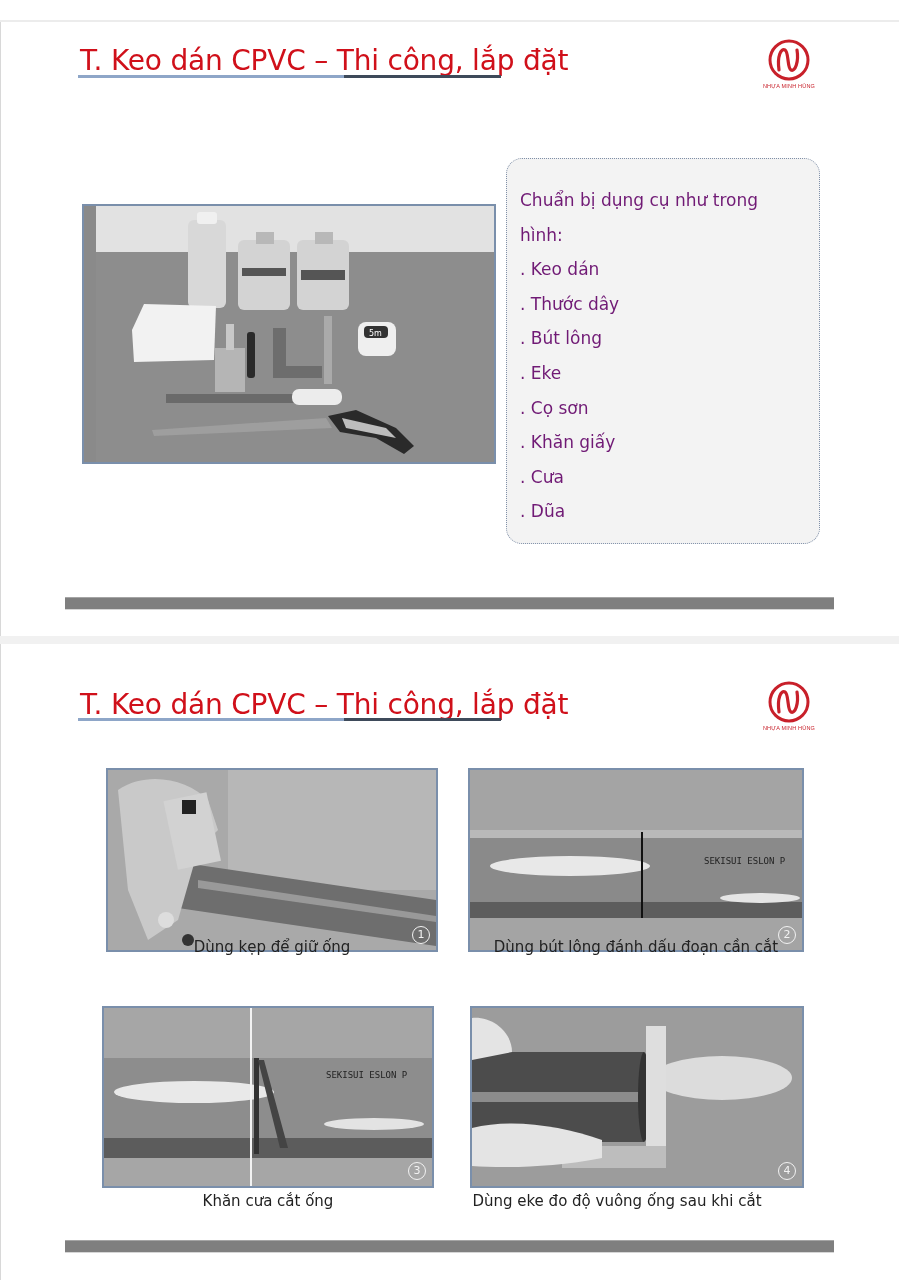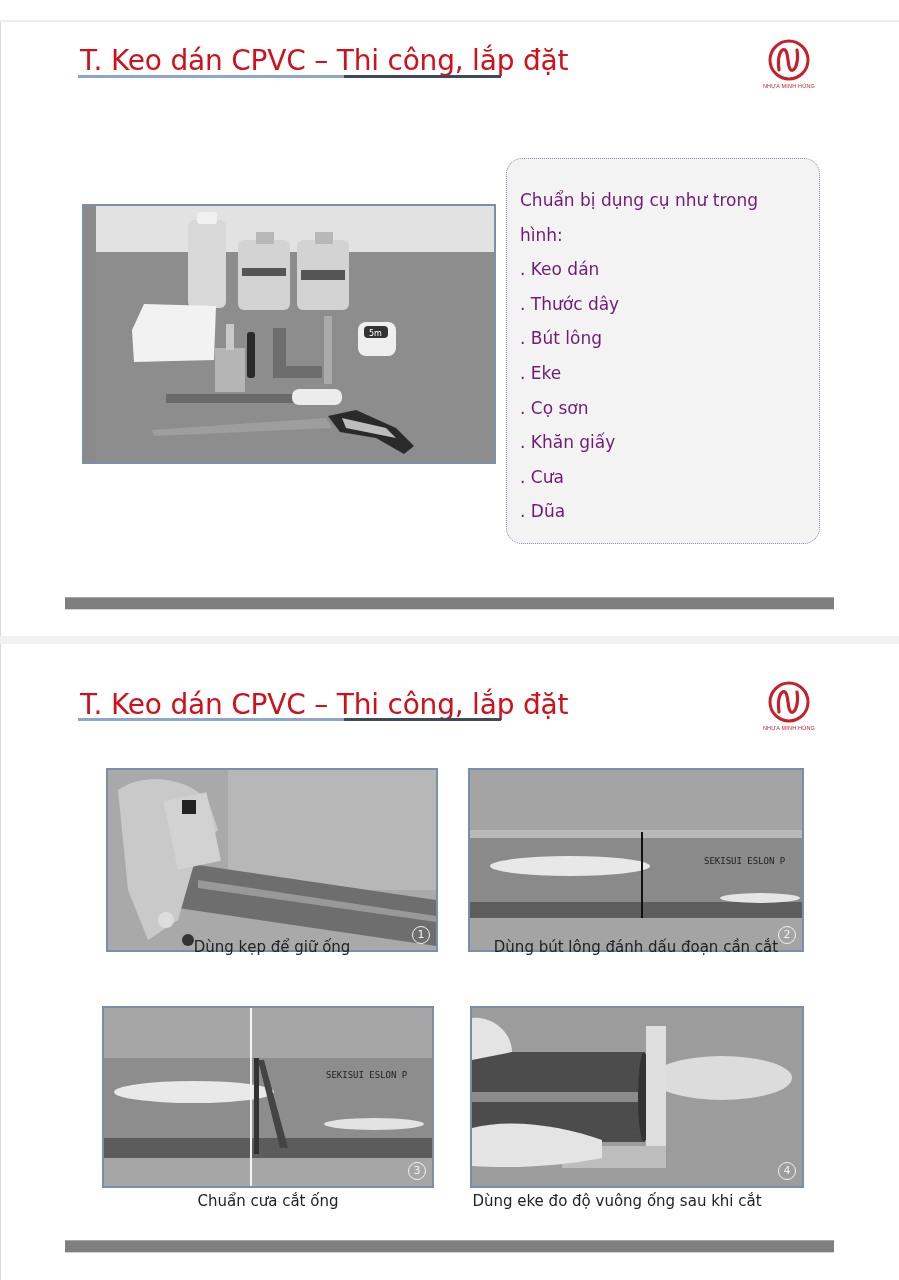--- a/index.html
+++ b/index.html
@@ -148,21 +148,21 @@
       <ellipse cx="90" cy="84" rx="80" ry="11" fill="#e9e9e9"></ellipse>
       <rect x="0" y="130" width="328" height="20" fill="#5c5c5c"></rect>
       <ellipse cx="270" cy="116" rx="50" ry="6" fill="#e3e3e3"></ellipse>
       <rect x="146" y="0" width="2" height="178" fill="#f3f3f3"></rect>
       <rect x="150" y="50" width="5" height="96" fill="#333"></rect>
       <polygon points="154,52 160,52 184,140 176,140" fill="#444"></polygon>
       <text x="222" y="70" font-size="9" fill="#222" font-family="DejaVu Sans Mono, monospace">SEKISUI ESLON P</text>
     </svg>
     <div class="num">3</div>
   </div>
-  <div class="caption" style="left:102px;top:546px;width:332px;">Chuẩn cưa cắt ống</div>
+  <div class="caption" style="left:102px;top:546px;width:332px;">Khăn cưa cắt ống</div>
 
   <div class="photo" style="left:470px;top:360px;width:330px;height:178px;">
     <svg viewBox="0 0 330 178" preserveAspectRatio="none">
       <rect width="330" height="178" fill="#9c9c9c"></rect>
       <ellipse cx="250" cy="70" rx="70" ry="22" fill="#dcdcdc"></ellipse>
       <rect x="0" y="44" width="172" height="90" fill="#4c4c4c"></rect>
       <rect x="0" y="84" width="172" height="10" fill="#8c8c8c"></rect>
       <ellipse cx="172" cy="89" rx="6" ry="45" fill="#333"></ellipse>
       <rect x="174" y="18" width="20" height="140" fill="#dedede"></rect>
       <rect x="90" y="138" width="104" height="22" fill="#bdbdbd"></rect>

